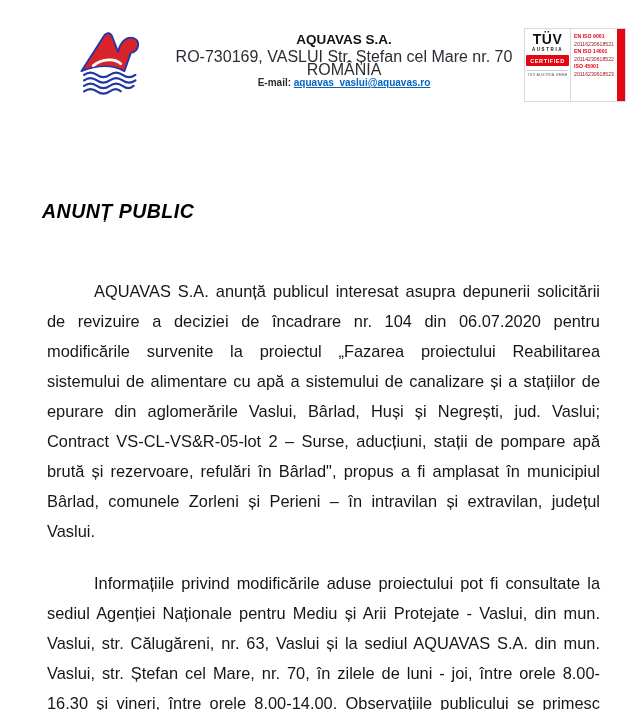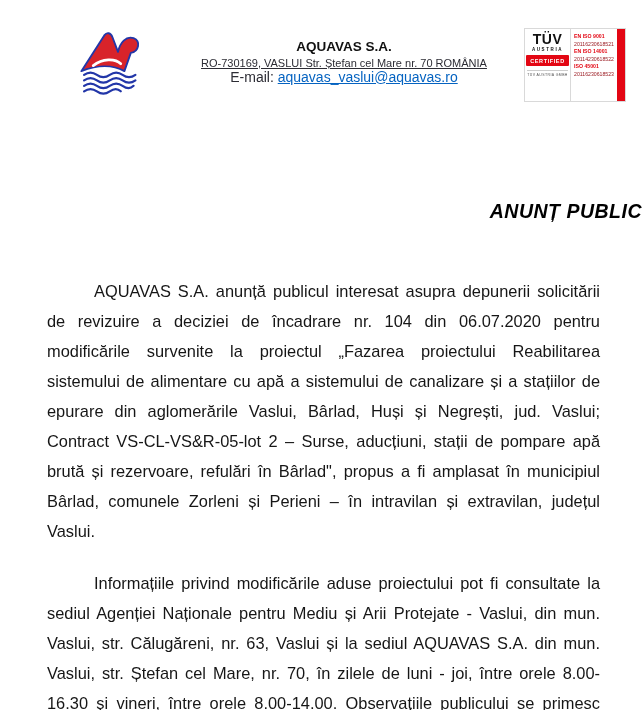--- a/index.html
+++ b/index.html
@@ -12,22 +12,22 @@
   .page { width: 642px; height: 710px; position: relative; box-sizing: border-box; }
 
   
   .letterhead {
     position: absolute; top: 18px; left: 0; right: 0;
     display: flex; align-items: center;
   }
   .logo-wrap { width: 88px; margin-left: 76px; flex: 0 0 auto; padding-top: 8px; }
   .head-center { flex: 1 1 auto; text-align: center; padding-top: 2px; }
   .company-name { font-size: 13.5px; font-weight: bold; color: #111; margin-bottom: 3px; }
-  .addr-line { font-size: 11px; color: #2c2c34; line-height: 13px; text-decoration: underline; }
-  .email-line { font-size: 14px; color: #2c2c34; line-height: 14px; }
+  .addr-line { font-size: 16px; color: #2c2c34; line-height: 13px; }
+  .email-line { font-size: 10px; color: #2c2c34; line-height: 14px; font-weight: bold; }
   .email-link { color: #0563c1; text-decoration: underline; cursor: pointer; }
 
   
   .tuv-badge {
     flex: 0 0 auto; margin-right: 16px; margin-top: 10px;
     width: 102px; height: 74px;
     display: flex; background: #fff;
     border: 1px solid #d9d9d9;
     box-sizing: border-box;
   }
@@ -48,23 +48,23 @@
     flex: 1 1 auto; padding: 4px 2px 0 3px;
     display: flex; flex-direction: column; gap: 0.5px;
   }
   .std-name { font-size: 5.2px; font-weight: bold; color: #e30613; line-height: 7px; white-space: nowrap; }
   .std-num  { font-size: 5.2px; color: #9b1c23; line-height: 7px; white-space: nowrap; }
   .tuv-stripe { flex: 0 0 8px; background: #e30613; }
 
   
   .doc-title {
     position: absolute; top: 200px; left: 0; right: 0;
-    text-align: right;
+    text-align: left;
     font-size: 19.5px; font-weight: bold; font-style: italic;
-    color: #000; letter-spacing: 0.5px;
+    color: #000; letter-spacing: 0.5px; padding-left: 42px;
   }
   .doc-body {
     position: absolute; top: 276px; left: 42px; right: 42px;
     font-size: 16.4px; line-height: 30px; text-align: justify;
     color: #161616;
   }
   .doc-body p { margin: 0 0 22px 5px; text-indent: 47px; }
 </style>
 </head>
 <body>

